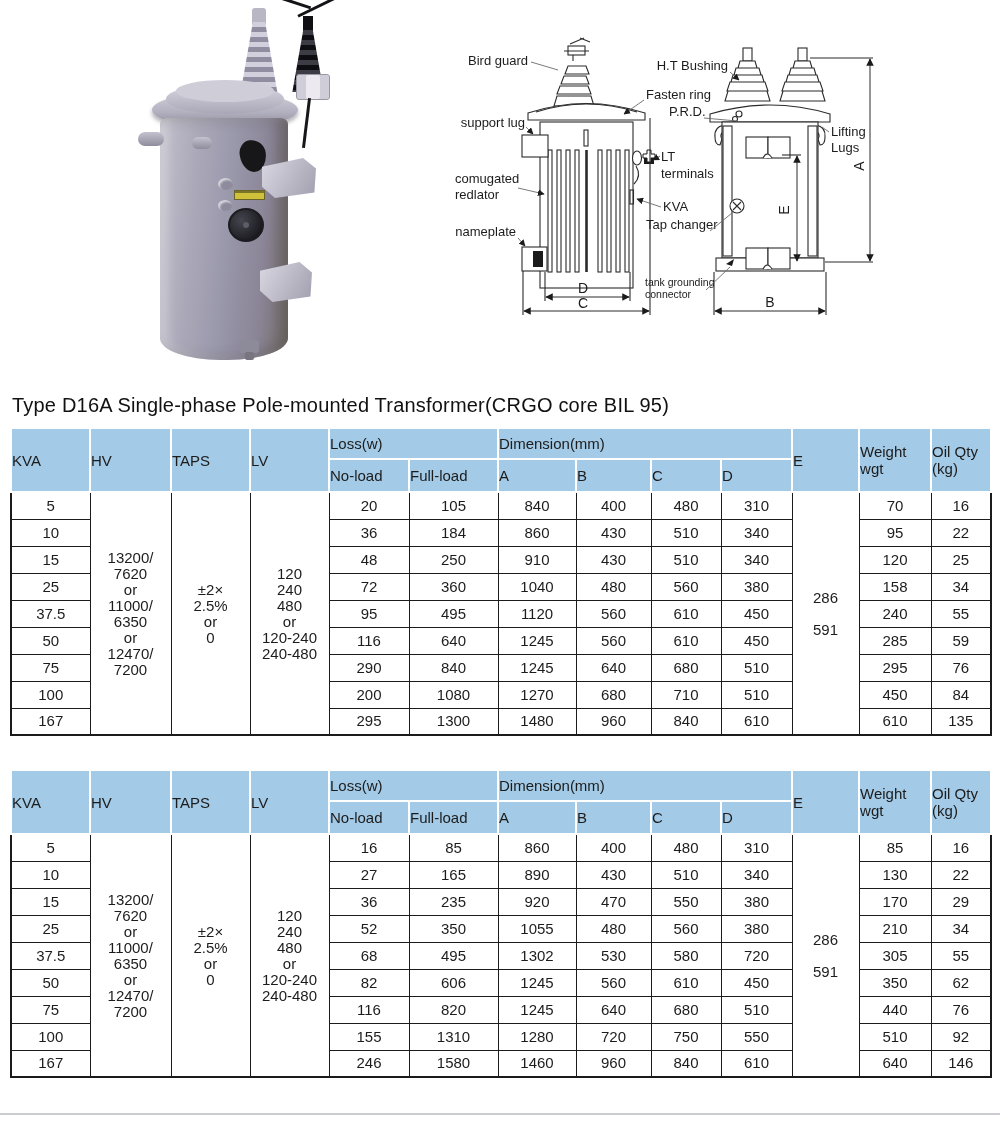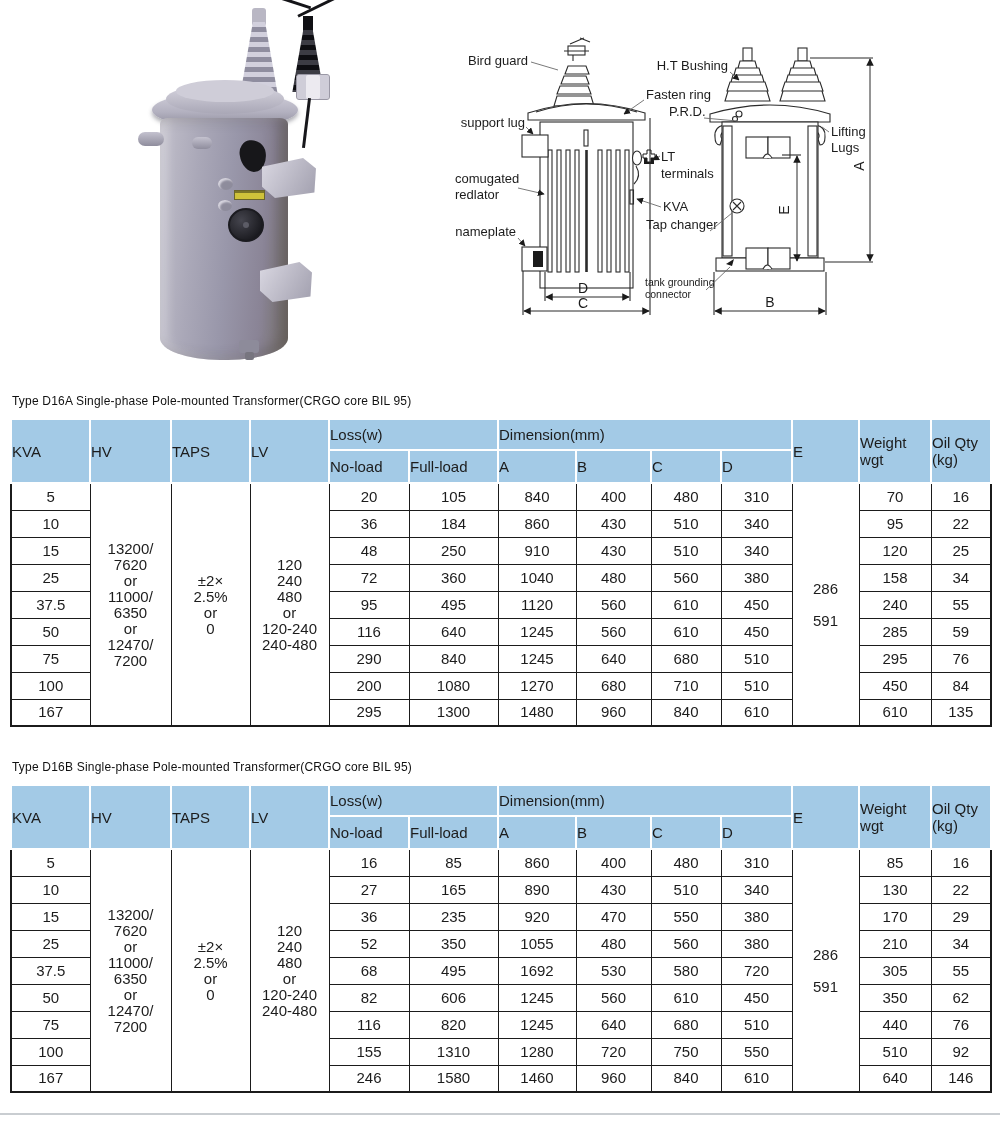--- a/index.html
+++ b/index.html
@@ -68,21 +68,21 @@
   .lnf{stroke:var(--line);stroke-width:1.1;fill:#fff}
   .thick{stroke-width:2.6}
   .dim{stroke:var(--line);stroke-width:1;fill:none;marker-start:url(#ah);marker-end:url(#ah)}
   .lead{stroke:#6a6a6a;stroke-width:.9;fill:none}
   .leadA{stroke:#6a6a6a;stroke-width:.9;fill:none;marker-end:url(#ah)}
   .lbl{font-size:13px;fill:#1c1c1c}
   .lblsm{font-size:10.5px;fill:#1c1c1c}
   .dimlbl{font-size:14px;fill:#1c1c1c}
 
   
-  .tbl-title{font-size:12px;font-weight:400;color:var(--title);margin:0 0 10px 12px;letter-spacing:.2px}
+  .tbl-title{font-size:20px;font-weight:400;color:var(--title);margin:0 0 10px 12px;letter-spacing:.2px}
   .sec-a{margin-top:2px}
   .sec-b{margin-top:33px}
   table.spec{border-collapse:collapse;table-layout:fixed;width:980px;margin-left:10px;font-size:15px;color:var(--text)}
   table.spec th{background:var(--hdr);border:2px solid #fff;font-weight:400;font-size:15px;
     line-height:17px;white-space:pre-line;text-align:left;vertical-align:middle;padding:0}
   table.spec thead tr:nth-child(1) th{height:31px}
   table.spec thead tr:nth-child(2) th{height:33px}
   table.spec td{border:1.5px solid var(--bd);text-align:center;vertical-align:middle;
     height:27px;padding:0;line-height:16px}
   table.spec tbody tr:first-child>td{border-top:2.5px solid var(--bd)}
@@ -446,21 +446,20 @@
             <td>840</td>
             <td>610</td>
             <td>610</td>
             <td>135</td>
           </tr>
         </tbody>
     </table>
   </section>
 
   <section class="sec-b">
-    <h2 class="tbl-title">Type D16B Single-phase Pole-mounted Transformer(CRGO core BIL 95)</h2>
     <table class="spec">
       <colgroup>
         <col style="width:79px">
           <col style="width:81px">
           <col style="width:79px">
           <col style="width:79px">
         <col style="width:80px">
           <col style="width:89px">
           <col style="width:78px">
           <col style="width:75px">
@@ -556,21 +555,21 @@
             <td>480</td>
             <td>560</td>
             <td>380</td>
             <td>210</td>
             <td>34</td>
           </tr>
           <tr>
             <td>37.5</td>
             <td>68</td>
             <td>495</td>
-            <td>1692</td>
+            <td>1302</td>
             <td>530</td>
             <td>580</td>
             <td>720</td>
             <td>305</td>
             <td>55</td>
           </tr>
           <tr>
             <td>50</td>
             <td>82</td>
             <td>606</td>

